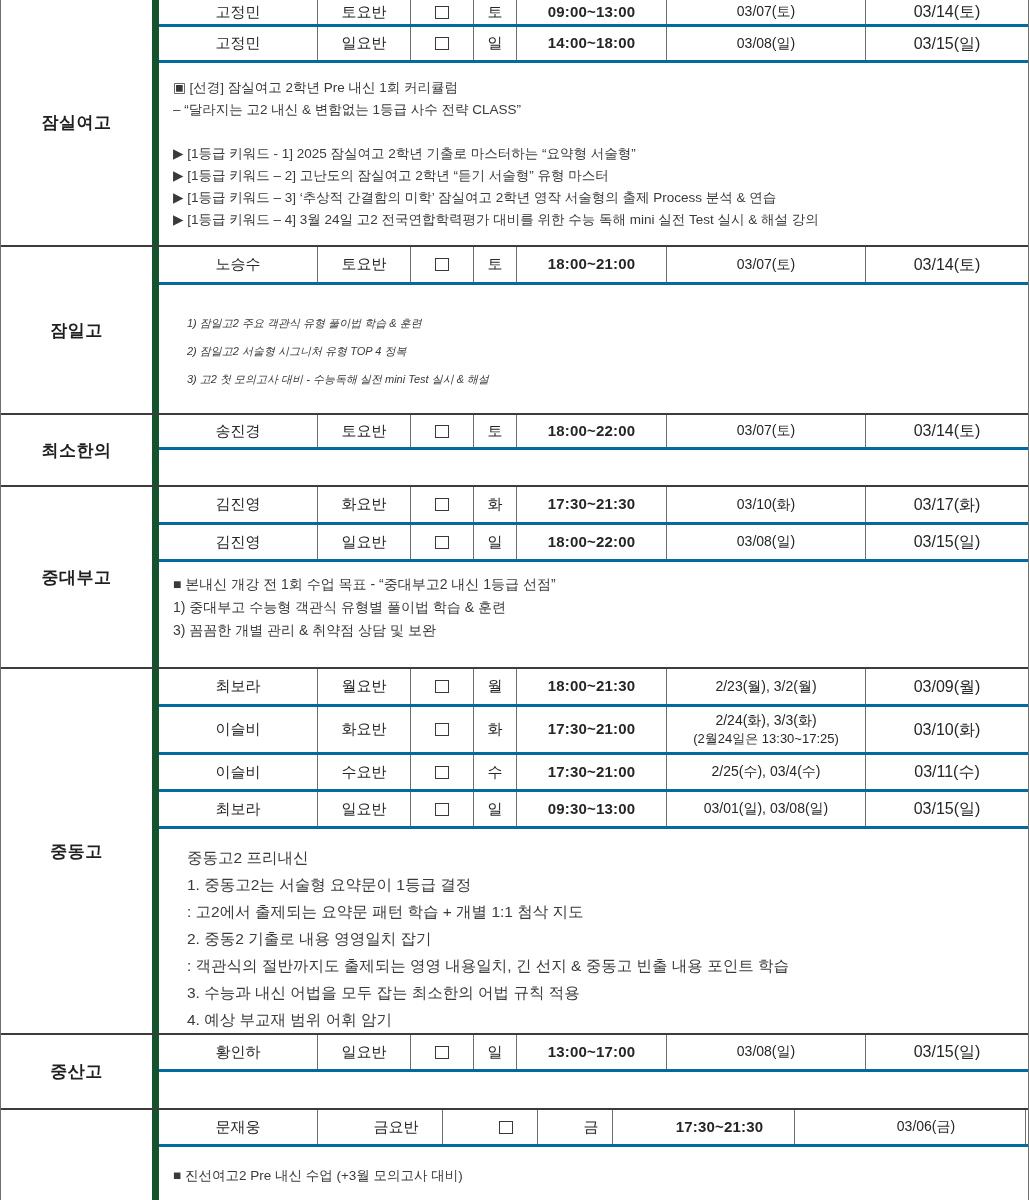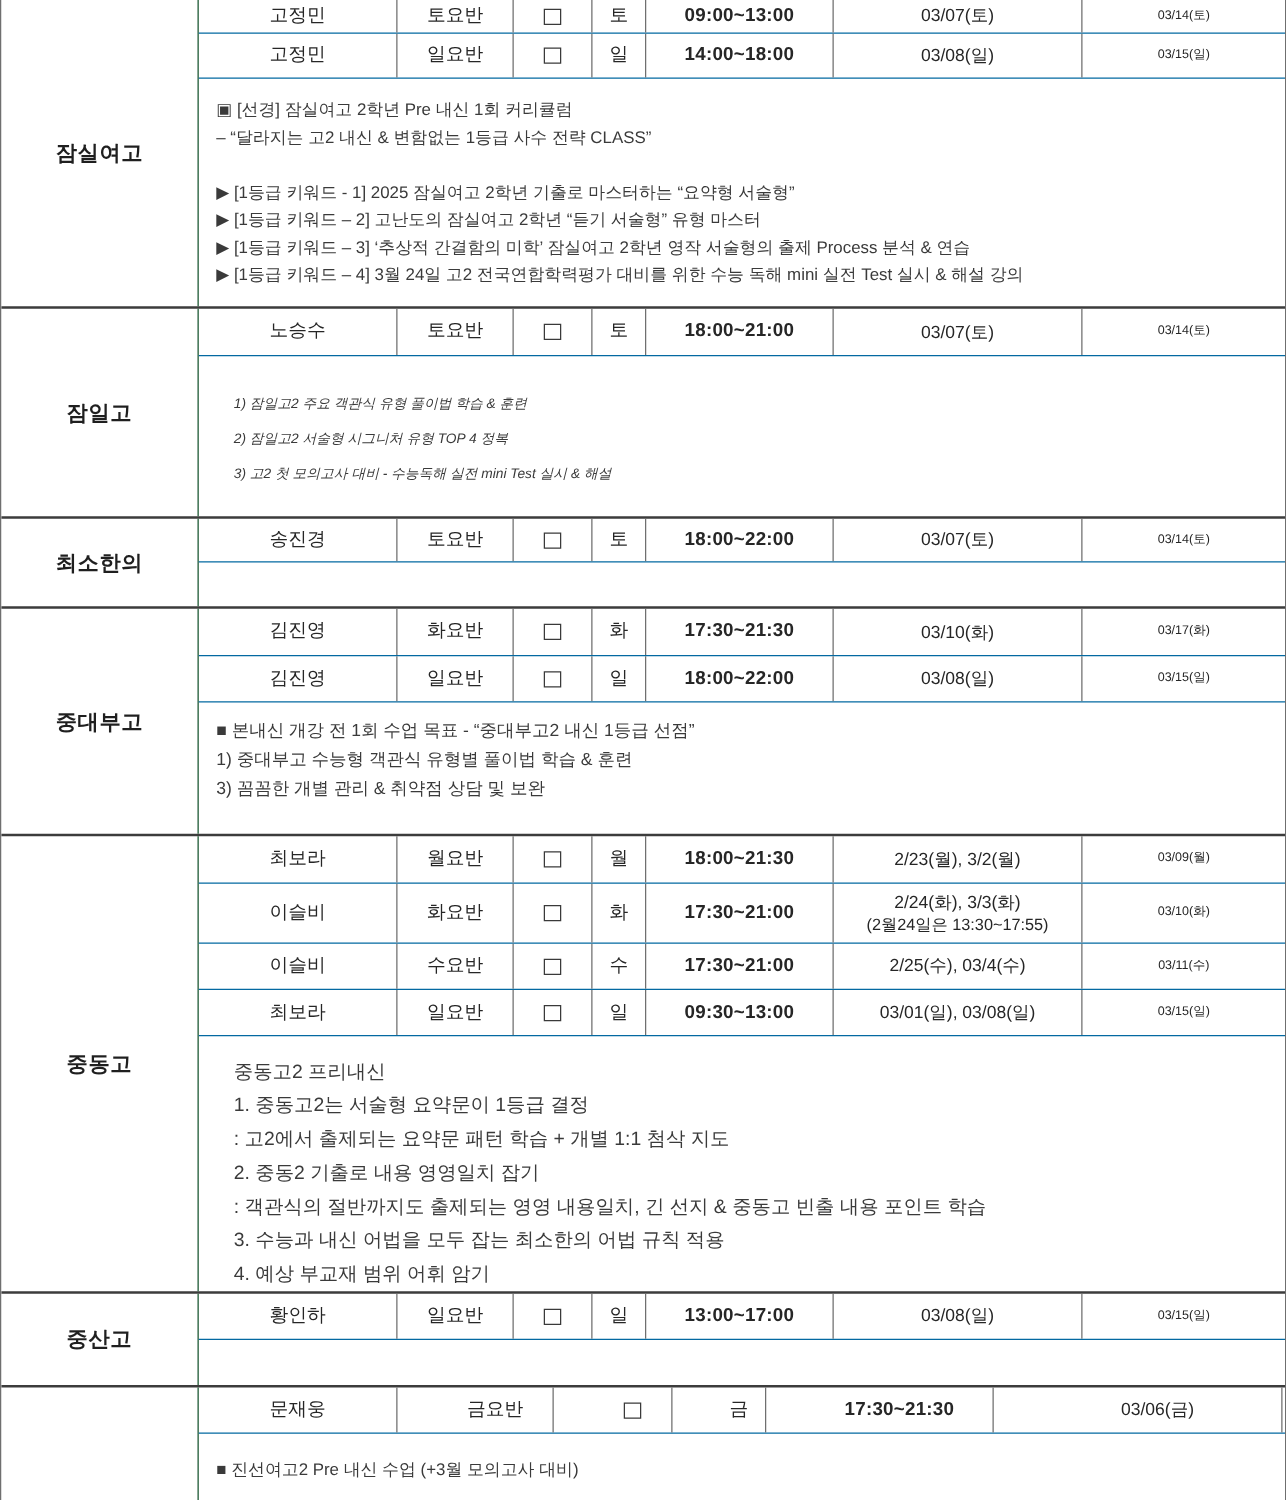--- a/index.html
+++ b/index.html
@@ -5,38 +5,38 @@
   html,body{margin:0;padding:0;background:#ffffff;}
   *{box-sizing:border-box;}
   body{font-family:"Liberation Sans","DejaVu Sans",sans-serif;color:#262626;}
   #table{
     position:relative;width:1029px;height:1200px;overflow:hidden;background:#fff;
     border-left:1px solid #6f6f6f;border-right:1px solid #6f6f6f;
   }
   .sec{display:flex;width:100%;}
   .sec.sep{border-top:2px solid #3c3c3c;}
   .school-cell{
-    flex:0 0 158px;border-right:1px solid #14532d;
+    flex:0 0 158px;border-right:7px solid #14532d;
     display:flex;align-items:center;justify-content:center;
     font-size:17px;font-weight:700;color:#1f1f1f;letter-spacing:0.5px;
   }
   .sec-body{flex:1;display:flex;flex-direction:column;min-width:0;}
-  .srow{display:flex;border-bottom:1px solid #0369a1;}
+  .srow{display:flex;border-bottom:3px solid #0369a1;}
   .cell{
     display:flex;align-items:center;justify-content:center;
     border-right:1px solid #6f6f6f;font-size:15px;color:#262626;
     overflow:hidden;text-align:center;line-height:1.25;
   }
   .c-teacher{flex:0 0 159px;}
   .c-class{flex:0 0 93px;}
   .c-check{flex:0 0 63px;}
   .c-day{flex:0 0 43px;}
   .c-time{flex:0 0 150px;font-weight:600;letter-spacing:0.2px;}
   .c-date1{flex:0 0 199px;font-size:14px;flex-direction:column;}
-  .c-date2{flex:1 1 auto;border-right:none;font-size:10px;}
+  .c-date2{flex:1 1 auto;border-right:none;font-size:16px;}
   .date-sub{font-size:13px;margin-top:1px;}
   .cb{
     display:inline-block;width:14px;height:13px;
     border:1.5px solid #3a3a3a;background:#fff;
   }
   .desc{color:#3a3a3a;}
   .desc .dline{white-space:nowrap;}
 </style>
 </head>
 <body>
@@ -179,21 +179,21 @@
         <div class="srow" style="height: 48px;">
           <div class="cell c-teacher">이슬비</div>
           <div class="cell c-class">화요반</div>
           <div class="cell c-check">
             <span class="cb"></span>
           </div>
           <div class="cell c-day">화</div>
           <div class="cell c-time">17:30~21:00</div>
           <div class="cell c-date1">
             <div>2/24(화), 3/3(화)</div>
-            <div class="date-sub">(2월24일은 13:30~17:55)</div>
+            <div class="date-sub">(2월24일은 13:30~17:25)</div>
           </div>
           <div class="cell c-date2">03/10(화)</div>
         </div>
         <div class="srow" style="height: 37px;">
           <div class="cell c-teacher">이슬비</div>
           <div class="cell c-class">수요반</div>
           <div class="cell c-check">
             <span class="cb"></span>
           </div>
           <div class="cell c-day">수</div>

